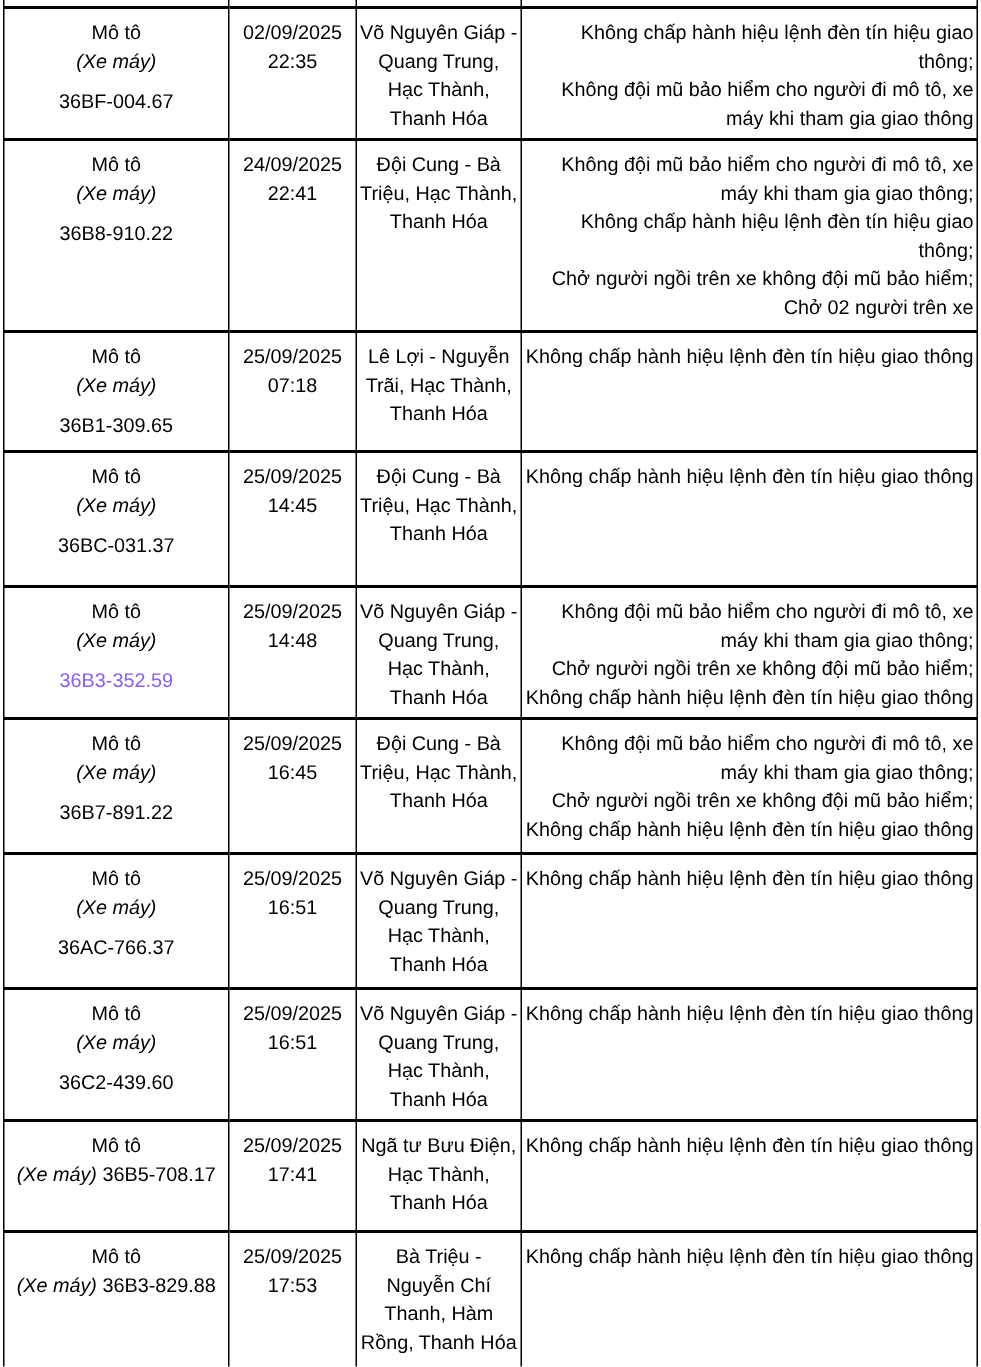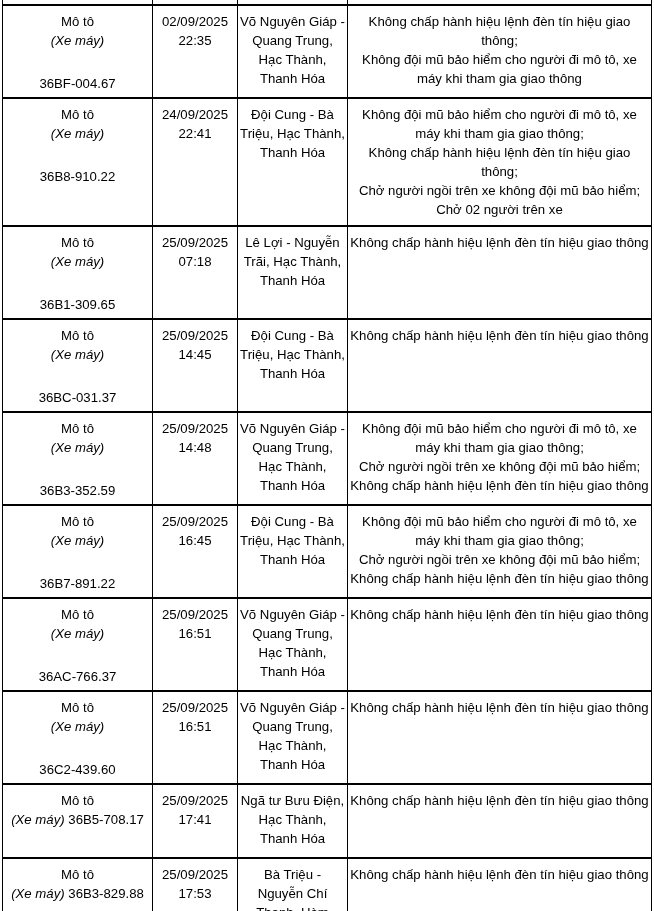--- a/index.html
+++ b/index.html
@@ -35,22 +35,22 @@
     line-height: 19px;
     overflow: hidden;
     word-wrap: break-word;
   }
   tr.partial-row td {
     padding: 0;
     height: 4px;
   }
   tr.partial-top td { border-top: 0; }
   .italic { font-style: italic; }
-  .plate-block { margin-top: 24px; }
-  td.violation-cell { white-space: pre-line; }
+  .plate-block { margin-top: 8px; }
+  td.violation-cell { white-space: pre-line; text-align: right; }
   col.c-vehicle  { width: 150px; }
   col.c-datetime { width: 85px; }
   col.c-location { width: 110px; }
   col.c-violation{ width: 304px; }
 </style>
 </head>
 <body>
 
 <div class="table-wrap">
   <table class="violation-table">
@@ -109,21 +109,21 @@
             <div class="plate-block">36BC-031.37</div>
           </td>
           <td>25/09/2025 14:45</td>
           <td>Đội Cung - Bà Triệu, Hạc Thành, Thanh Hóa</td>
           <td class="violation-cell">Không chấp hành hiệu lệnh đèn tín hiệu giao thông</td>
         </tr>
         <tr style="height: 85px;">
           <td>
             <div>Mô tô</div>
             <div class="italic">(Xe máy)</div>
-            <div class="plate-block" style="color: #000000;">36B3-352.59</div>
+            <div class="plate-block" style="color: #8b5cf6;">36B3-352.59</div>
           </td>
           <td>25/09/2025 14:48</td>
           <td>Võ Nguyên Giáp - Quang Trung, Hạc Thành, Thanh Hóa</td>
           <td class="violation-cell">Không đội mũ bảo hiểm cho người đi mô tô, xe máy khi tham gia giao thông;
 Chở người ngồi trên xe không đội mũ bảo hiểm;
 Không chấp hành hiệu lệnh đèn tín hiệu giao thông</td>
         </tr>
         <tr style="height: 90px;">
           <td>
             <div>Mô tô</div>

